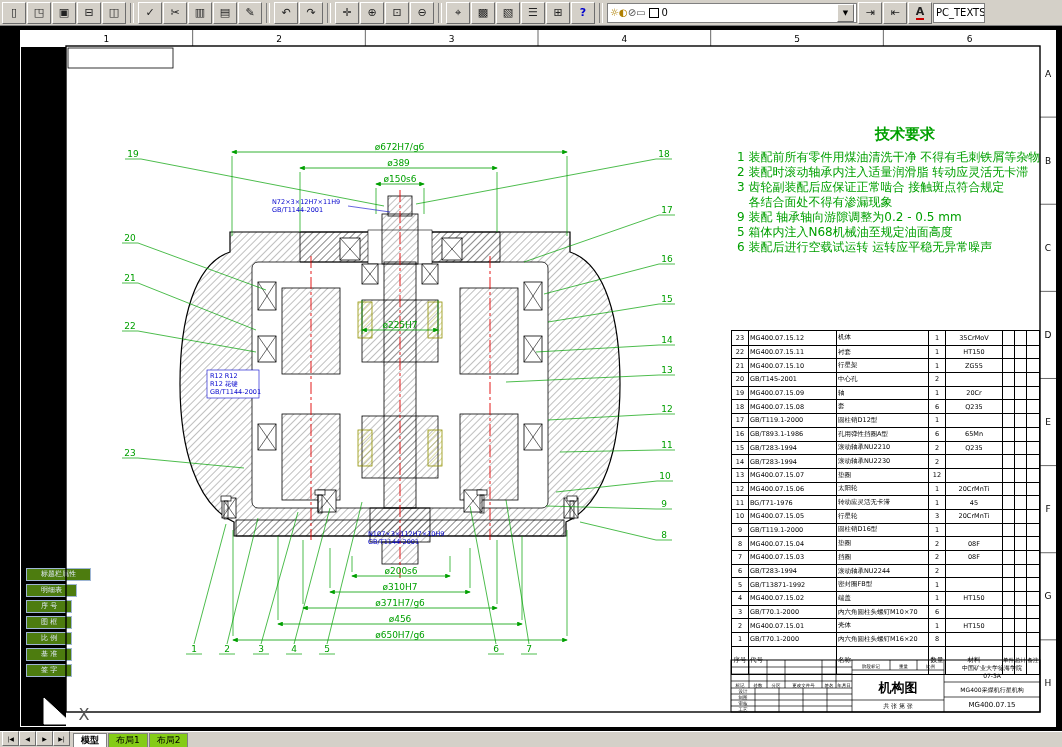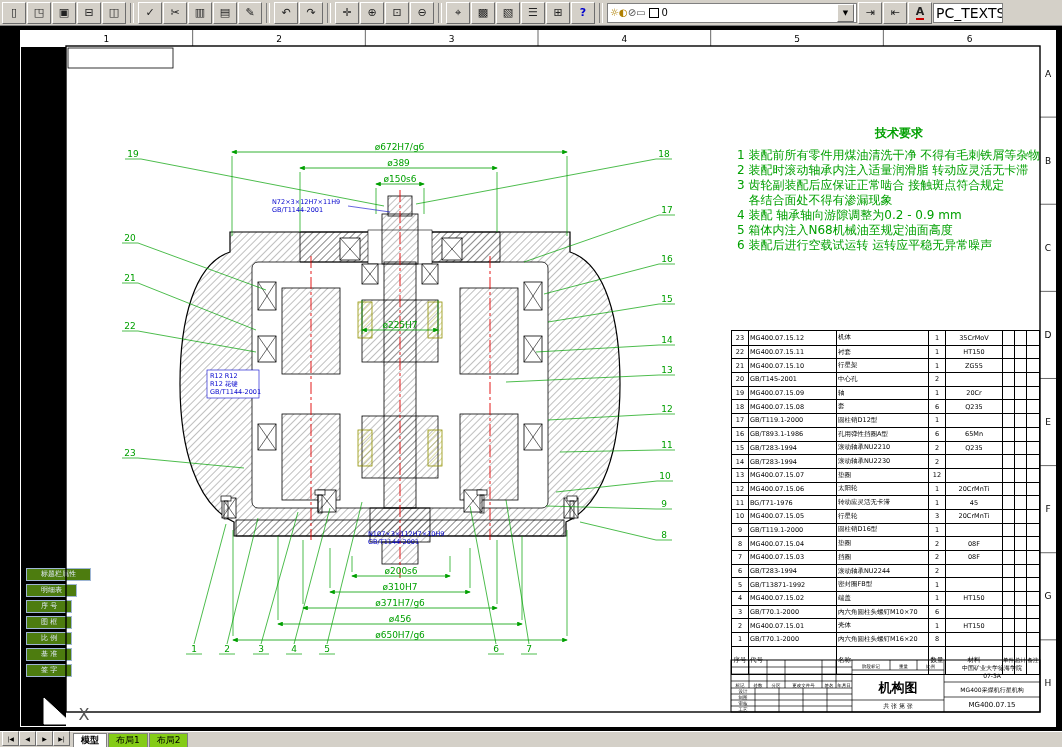--- a/index.html
+++ b/index.html
@@ -9,33 +9,33 @@
   #toolbar{position:absolute;top:0;left:0;width:1062px;height:26px;background:#d4d0c8;
     border-bottom:1px solid #808080;display:flex;align-items:center;padding:0 2px;gap:1px;box-sizing:border-box;}
   .tbtn{width:22px;height:20px;flex:0 0 auto;background:#d4d0c8;border:1px solid;border-color:#fff #6d6d6d #6d6d6d #fff;
     display:flex;align-items:center;justify-content:center;font-size:11px;color:#222;cursor:default;}
   .tsep{width:2px;height:20px;flex:0 0 auto;margin:0 3px;border-left:1px solid #808080;border-right:1px solid #fff;}
   .combo{height:20px;background:#fff;border:1px solid #808080;display:flex;align-items:center;font-size:10px;
     padding:0 2px;gap:3px;box-sizing:border-box;flex:0 0 auto;color:#000;}
   #layer-combo{width:250px;}
   #layer-combo .arrow{margin-left:auto;width:15px;height:16px;background:#d4d0c8;border:1px solid;
     border-color:#fff #6d6d6d #6d6d6d #fff;display:flex;align-items:center;justify-content:center;font-size:7px;}
-  #style-combo{width:70px;overflow:hidden;font-size:14px;}
+  #style-combo{width:52px;overflow:hidden;font-size:10px;}
   .lic{font-size:10px;line-height:10px;}
 
   
   #main{position:absolute;top:26px;left:0;width:1062px;height:705px;background:#000;}
   #sheet{position:absolute;left:20px;top:4px;width:1036px;height:697px;background:#fff;}
   #left-margin{position:absolute;left:21px;top:21px;width:45px;height:679px;background:#000;}
   #palette{position:absolute;left:26px;top:542px;display:flex;flex-direction:column;gap:3px;z-index:3;}
   .pal-item{border:1px solid #9fb6d4;color:#dfe9f5;font-size:7px;line-height:9px;padding:1px 14px;
     background:#4d7c0f;white-space:nowrap;width:max-content;}
 
   #tech{position:absolute;left:737px;top:99px;width:306px;color:#00a000;z-index:3;}
-  #tech .tr-title{font-size:12px;font-weight:bold;margin:0 0 6px 138px;}
+  #tech .tr-title{font-size:15px;font-weight:bold;margin:0 0 6px 138px;}
   #tech .tr-line{font-size:12px;line-height:15px;white-space:pre;}
 
   #bom{position:absolute;left:731px;top:304px;width:309px;border:1px solid #000;box-sizing:border-box;z-index:3;}
   .bom-row{display:grid;grid-template-columns:16px 88px 92px 17px 57px 12px 12px 13px;height:13.7px;}
   .bom-row.hdr{height:28px;}
   .bom-cell{border-left:1px solid #000;border-top:1px solid #000;font-size:6.5px;color:#000;overflow:hidden;
     white-space:nowrap;display:flex;align-items:center;padding:0 1px;box-sizing:border-box;}
   .bom-cell:first-child{border-left:none;}
   .bom-row:first-child .bom-cell{border-top:none;}
   .bom-cell.c{justify-content:center;padding:0;}
@@ -132,21 +132,21 @@
         <div class="pal-item">签 字</div>
       </div>
 
     <div id="tech">
       <div class="tr-title">技术要求</div>
       <div id="tr-lines">
           <div class="tr-line">1 装配前所有零件用煤油清洗干净 不得有毛刺铁屑等杂物</div>
           <div class="tr-line">2 装配时滚动轴承内注入适量润滑脂 转动应灵活无卡滞</div>
           <div class="tr-line">3 齿轮副装配后应保证正常啮合 接触斑点符合规定</div>
           <div class="tr-line">   各结合面处不得有渗漏现象</div>
-          <div class="tr-line">4 装配 轴承轴向游隙调整为0.2 - 0.9 mm</div>
+          <div class="tr-line">9 装配 轴承轴向游隙调整为0.2 - 0.5 mm</div>
           <div class="tr-line">5 箱体内注入N68机械油至规定油面高度</div>
           <div class="tr-line">6 装配后进行空载试运转 运转应平稳无异常噪声</div>
         </div>
     </div>
 
     <div id="bom">
         <div class="bom-row">
           <div class="bom-cell c">23</div>
           <div class="bom-cell">MG400.07.15.12</div>
           <div class="bom-cell">机体</div>

